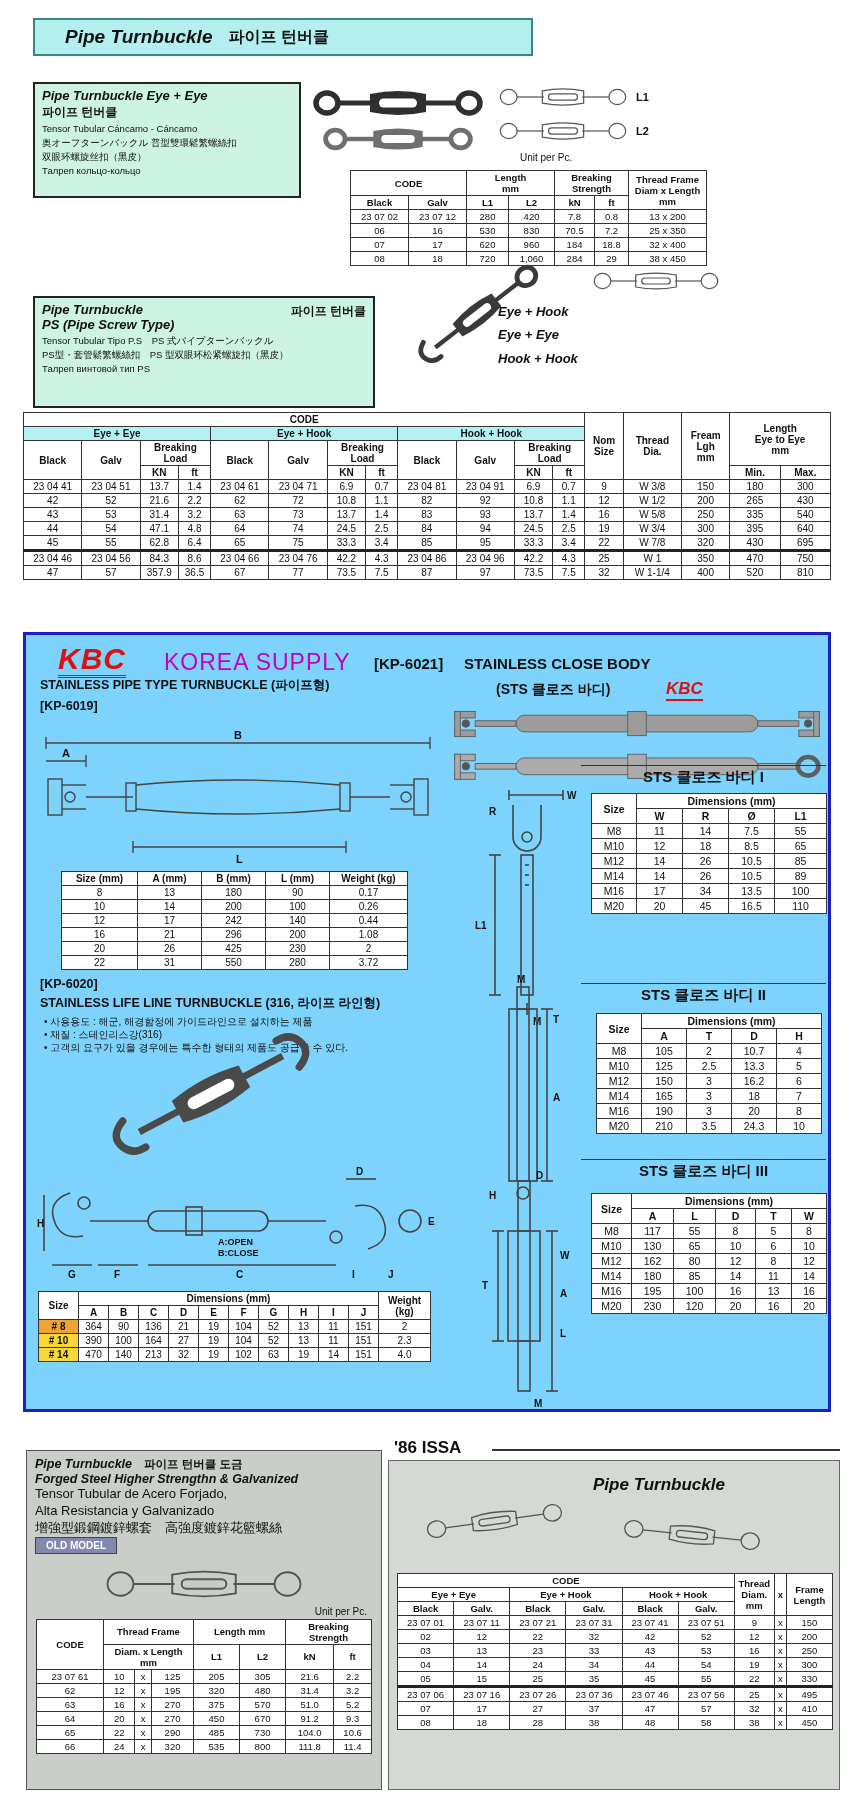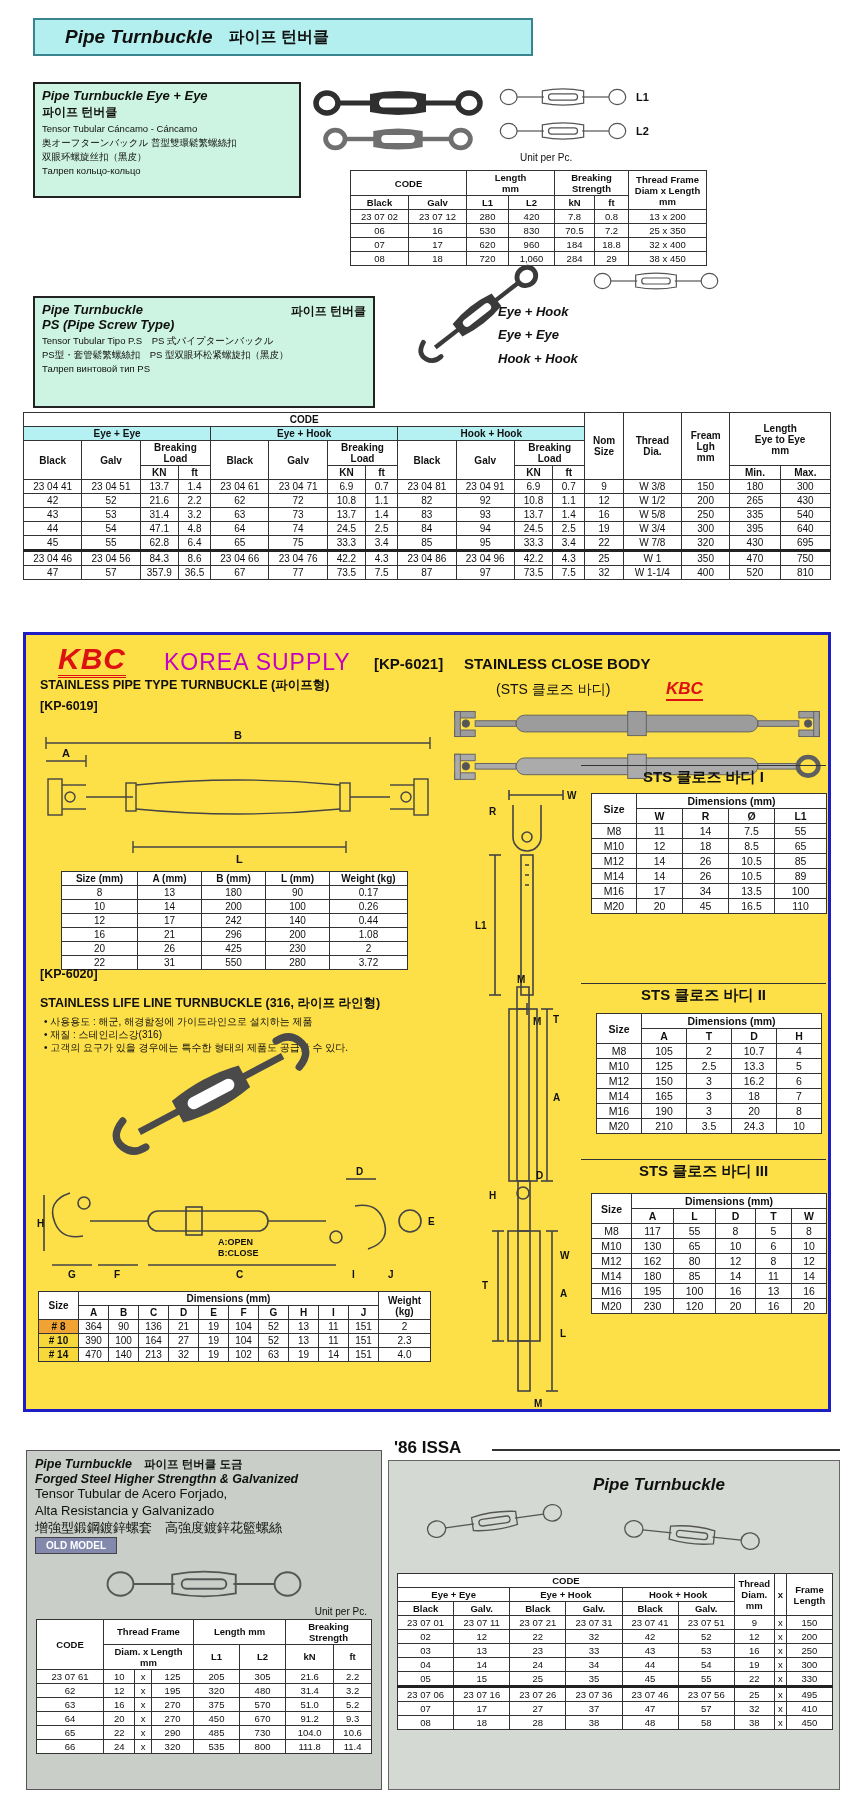--- a/index.html
+++ b/index.html
@@ -20,21 +20,21 @@
 th{font-weight:bold}
 .t9 th,.t9 td{font-size:9.5px}
 .t10 th,.t10 td{font-size:10px}
 .t105 th,.t105 td{font-size:10.5px}
 .cyan{background:#b5f1f3}
 .codeh{font-size:13px}
 .sep6 tbody tr:nth-child(6) td{border-top:3px solid #222}
 .dim{font-size:11px;font-weight:bold}
 .unit{font-size:10px}
 .vlabel{font-weight:bold;font-style:italic;font-size:13px;line-height:1.8}
-.kbcbox{border:3px solid #1d1dc4;background:#fde047}
+.kbcbox{border:3px solid #1d1dc4;background:#7dd3fc}
 .kbclogo{color:#dd1111;font-style:italic;font-weight:bold;font-size:30px;letter-spacing:1px;border-bottom:3px double #dd1111;line-height:1.05}
 .ksupply{color:#c400c4;font-weight:normal;font-size:23px;letter-spacing:1px}
 .kbcsmall{color:#dd1111;font-style:italic;font-weight:bold;font-size:17px;border-bottom:2px solid #dd1111}
 .bhead{font-weight:bold;font-size:12.5px}
 .bhead2{font-weight:bold;font-size:15px}
 .bullet{font-size:10px;line-height:1.3}
 .ststitle{font-weight:bold;font-size:15px;text-align:center;border-top:1.5px solid #333;padding-top:2px}
 .kp6020 td:first-child{background:#f6d83a;font-weight:bold}
 .kp6020 tbody tr:first-child td:first-child{background:#f0a232}
 .om-box{background:#c9cec8;border:1.5px solid #555;padding:6px 8px}
@@ -415,21 +415,21 @@
     </tbody>
 </table>
 
 <div class="abs kbcbox" style="left:23px;top:632px;width:808px;height:780px;position:absolute">
 
   <span class="abs kbclogo" style="left:32px;top:8px">KBC</span>
   <span class="abs ksupply" style="left:138px;top:14px">KOREA SUPPLY</span>
 
   <span class="abs bhead2" style="left:348px;top:20px">[KP-6021]</span>
   <span class="abs bhead2" style="left:438px;top:20px">STAINLESS CLOSE BODY</span>
-  <span class="abs" style="left:470px;top:46px;font-weight:normal;font-size:14px">(STS 클로즈 바디)</span>
+  <span class="abs" style="left:470px;top:46px;font-weight:bold;font-size:14px">(STS 클로즈 바디)</span>
   <span class="abs kbcsmall" style="left:640px;top:44px">KBC</span>
 
   <div class="abs bhead" style="left:14px;top:42px">STAINLESS PIPE TYPE TURNBUCKLE (파이프형)</div>
   <div class="abs bhead" style="left:14px;top:64px">[KP-6019]</div>
 
   <svg class="abs" style="left:12px;top:92px" width="400" height="140" viewBox="0 0 400 140">
     <g fill="none" stroke="#444" stroke-width="1.4">
       <line x1="8" y1="16" x2="392" y2="16"></line>
         <line x1="8" y1="10" x2="8" y2="22"></line>
         <line x1="392" y1="10" x2="392" y2="22"></line>
@@ -514,21 +514,21 @@
         <tr>
           <td>22</td>
           <td>31</td>
           <td>550</td>
           <td>280</td>
           <td>3.72</td>
         </tr>
       </tbody>
   </table>
 
-  <div class="abs bhead" style="left:14px;top:332px">[KP-6020]</div>
+  <div class="abs bhead" style="left:14px;top:342px">[KP-6020]</div>
   <div class="abs bhead" style="left:14px;top:360px">STAINLESS LIFE LINE TURNBUCKLE (316, 라이프 라인형)</div>
   <div class="abs" style="left:18px;top:380px">
       <div class="bullet">• 사용용도 : 해군, 해경함정에 가이드라인으로 설치하는 제품</div>
       <div class="bullet">• 재질 : 스테인리스강(316)</div>
       <div class="bullet">• 고객의 요구가 있을 경우에는 특수한 형태의 제품도 공급할 수 있다.</div>
     </div>
 
   <div class="abs rot" style="left:60px;top:436px;transform:rotate(-28deg)">
     <svg style="color:#4a4a4a" width="250" height="46" viewBox="0 0 170 34">
       <path d="M18 4 q-14 6 -9 17 q4 9 15 8" fill="none" stroke="currentColor" stroke-width="5.5" stroke-linecap="round"></path>

